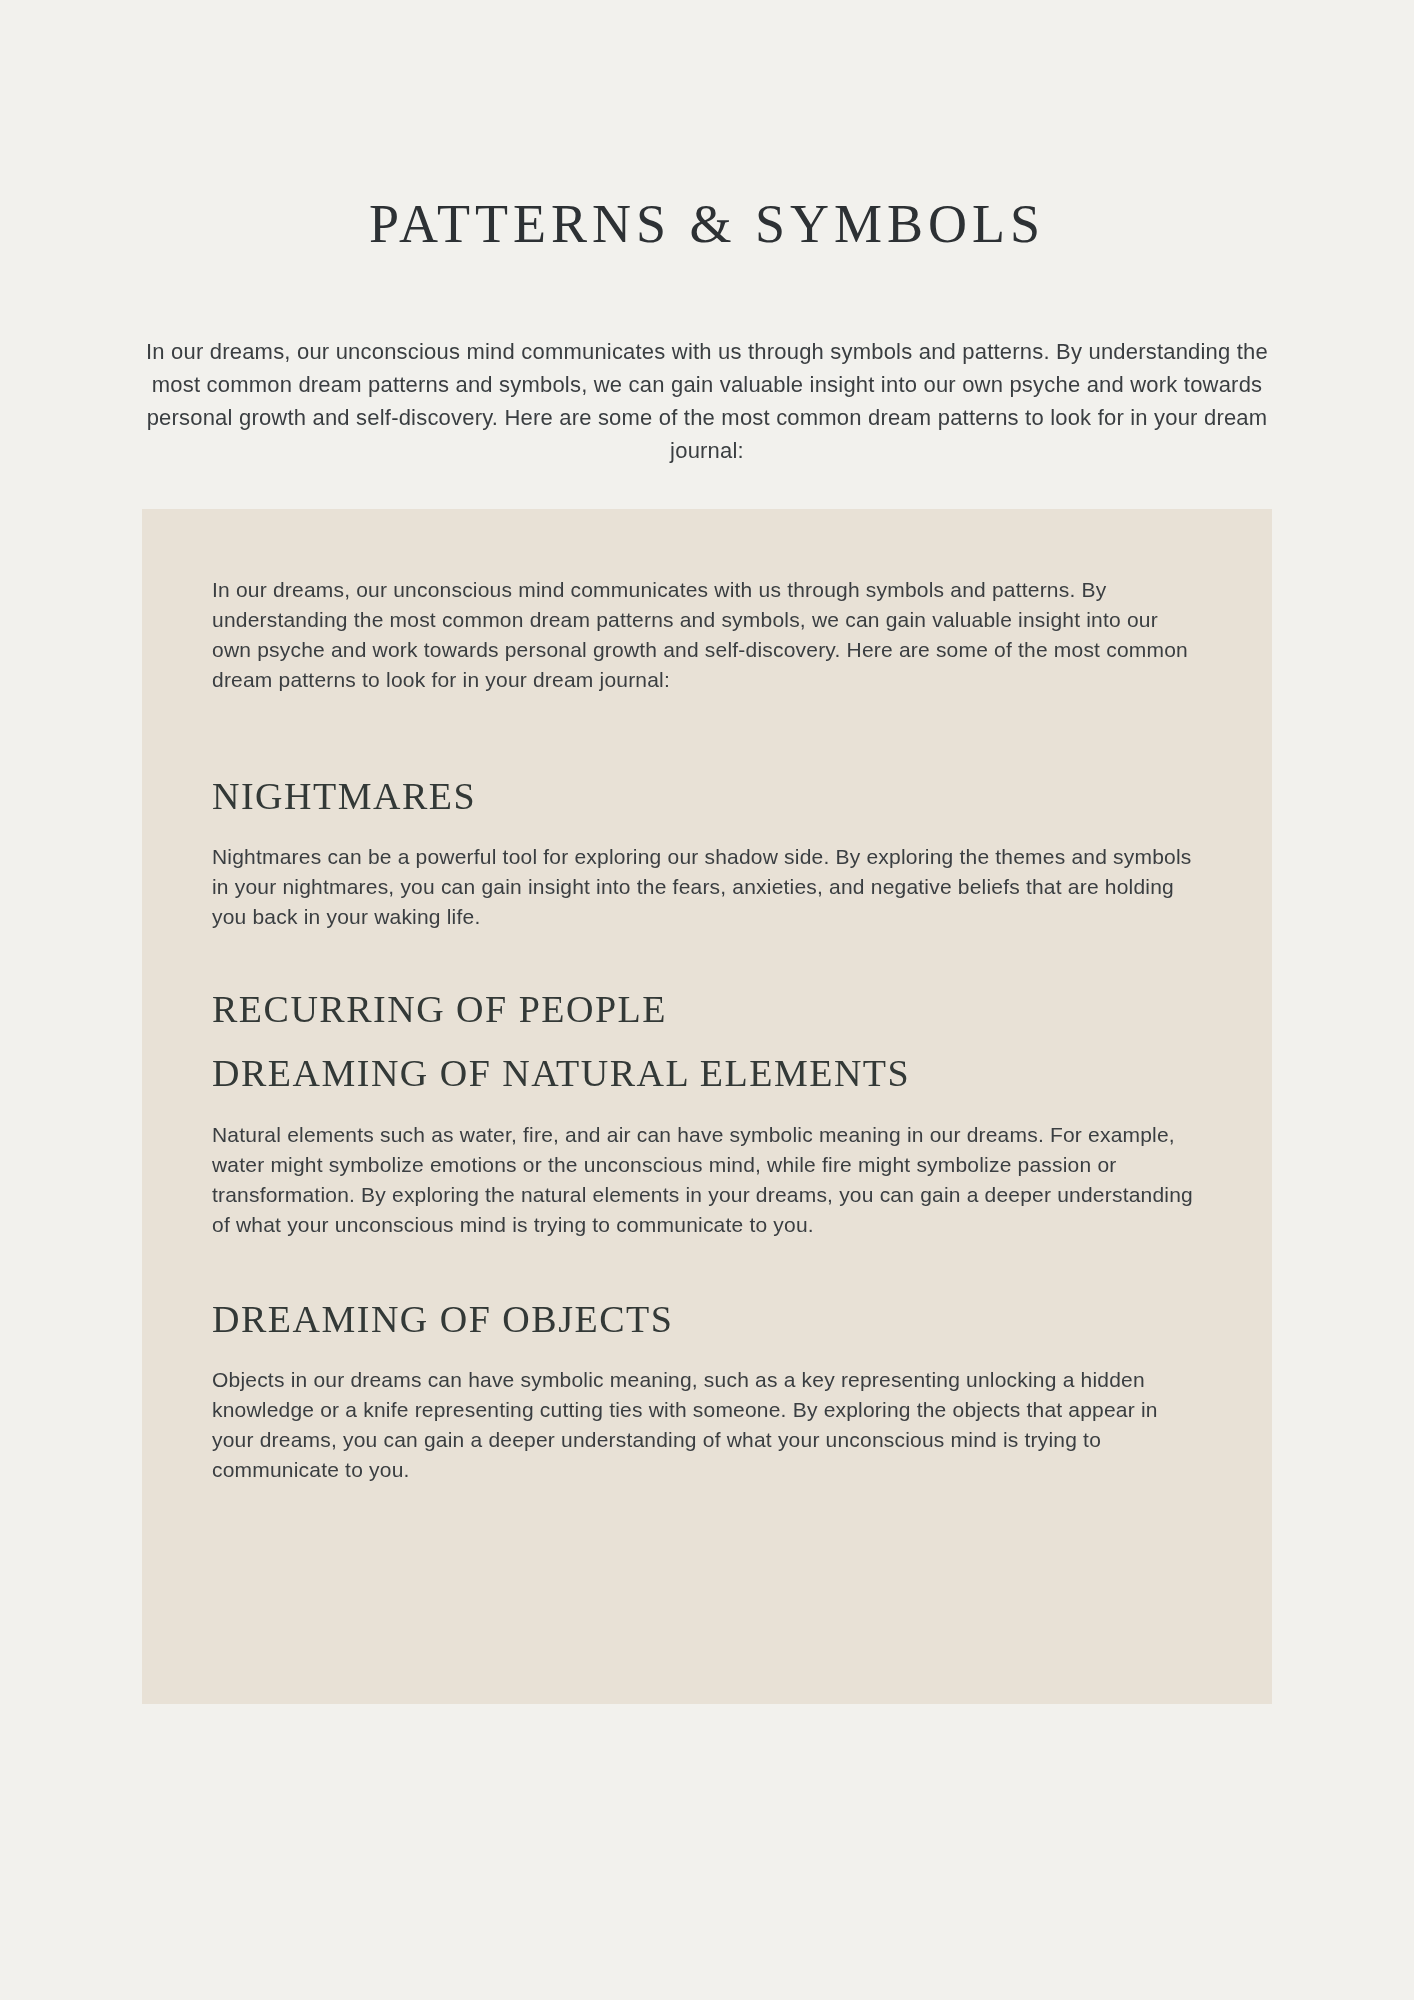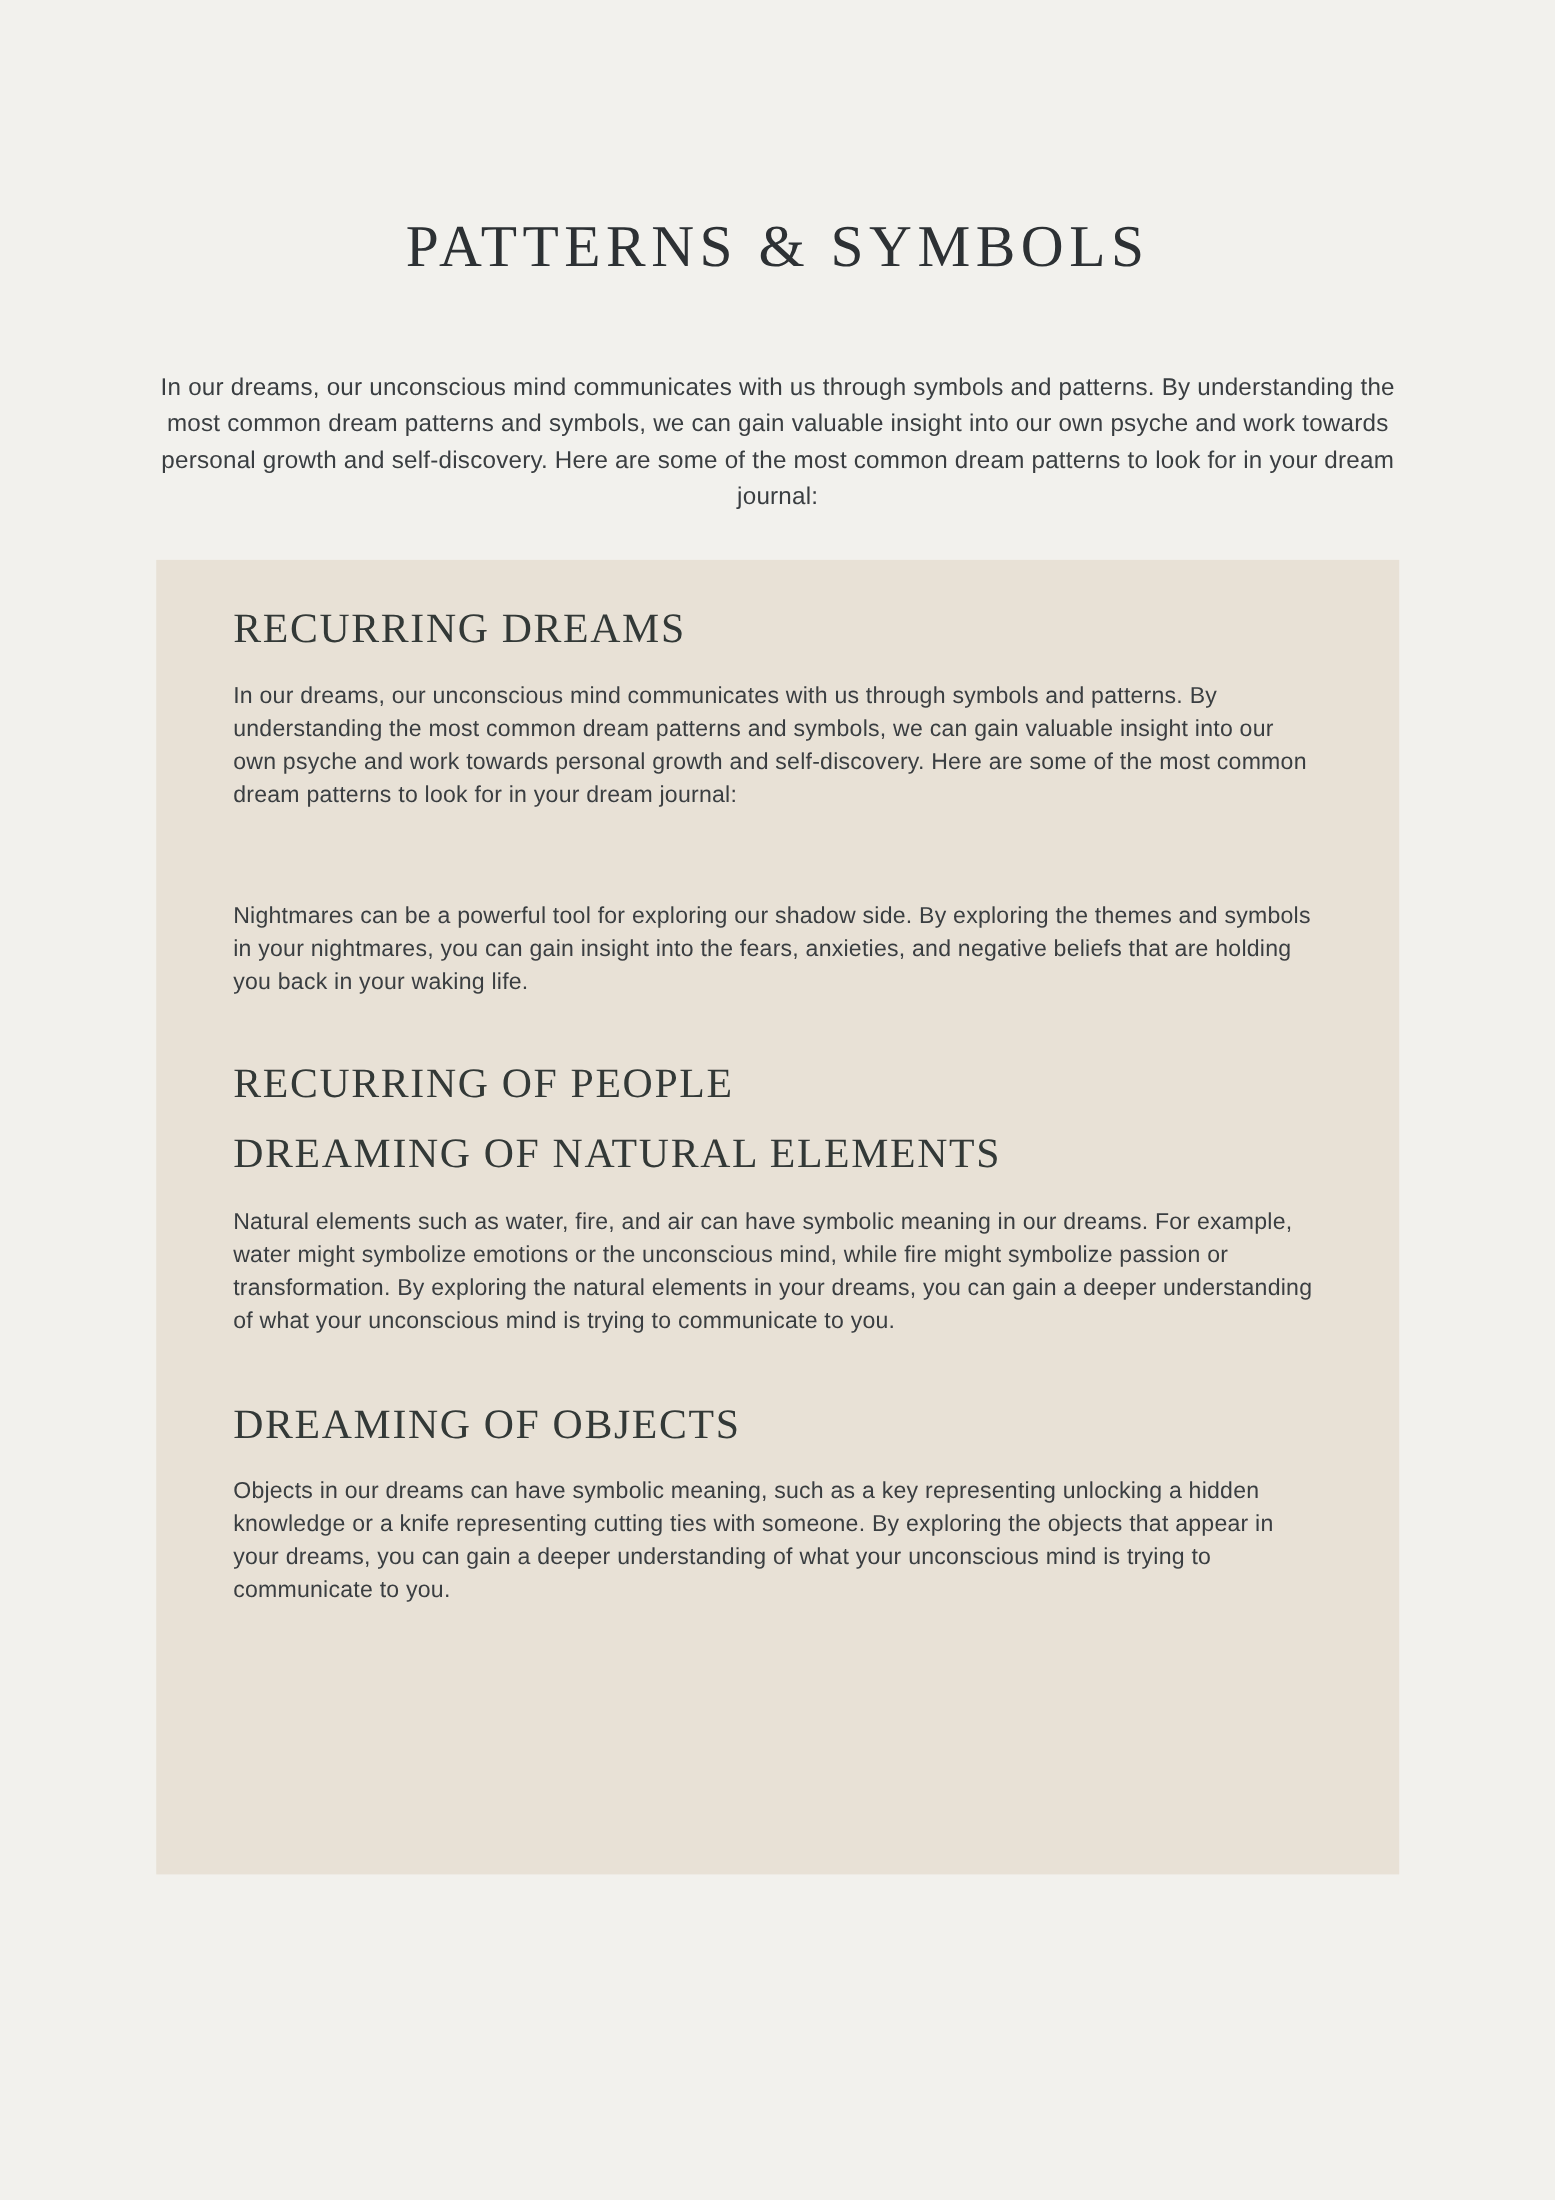--- a/index.html
+++ b/index.html
@@ -74,25 +74,25 @@
 
 <div class="page">
 
   <h1 class="page-title">PATTERNS &amp; SYMBOLS</h1>
 
   <p class="intro">In our dreams, our unconscious mind communicates with us through symbols and patterns. By understanding the most common dream patterns and symbols, we can gain valuable insight into our own psyche and work towards personal growth and self-discovery. Here are some of the most common dream patterns to look for in your dream journal:</p>
 
   <div class="panel">
 
     <div class="section sec-1">
-      <h2>RECURRING DREAMS</h2>
       <p>In our dreams, our unconscious mind communicates with us through symbols and patterns. By understanding the most common dream patterns and symbols, we can gain valuable insight into our own psyche and work towards personal growth and self-discovery. Here are some of the most common dream patterns to look for in your dream journal:</p>
     </div>
 
     <div class="section sec-2">
+      <h2>NIGHTMARES</h2>
       <p>Nightmares can be a powerful tool for exploring our shadow side. By exploring the themes and symbols in your nightmares, you can gain insight into the fears, anxieties, and negative beliefs that are holding you back in your waking life.</p>
     </div>
 
     <div class="section sec-3">
       <h2>RECURRING OF PEOPLE</h2>
     </div>
 
     <div class="section sec-5">
       <h2>DREAMING OF NATURAL ELEMENTS</h2>
       <p>Natural elements such as water, fire, and air can have symbolic meaning in our dreams. For example, water might symbolize emotions or the unconscious mind, while fire might symbolize passion or transformation. By exploring the natural elements in your dreams, you can gain a deeper understanding of what your unconscious mind is trying to communicate to you.</p>

